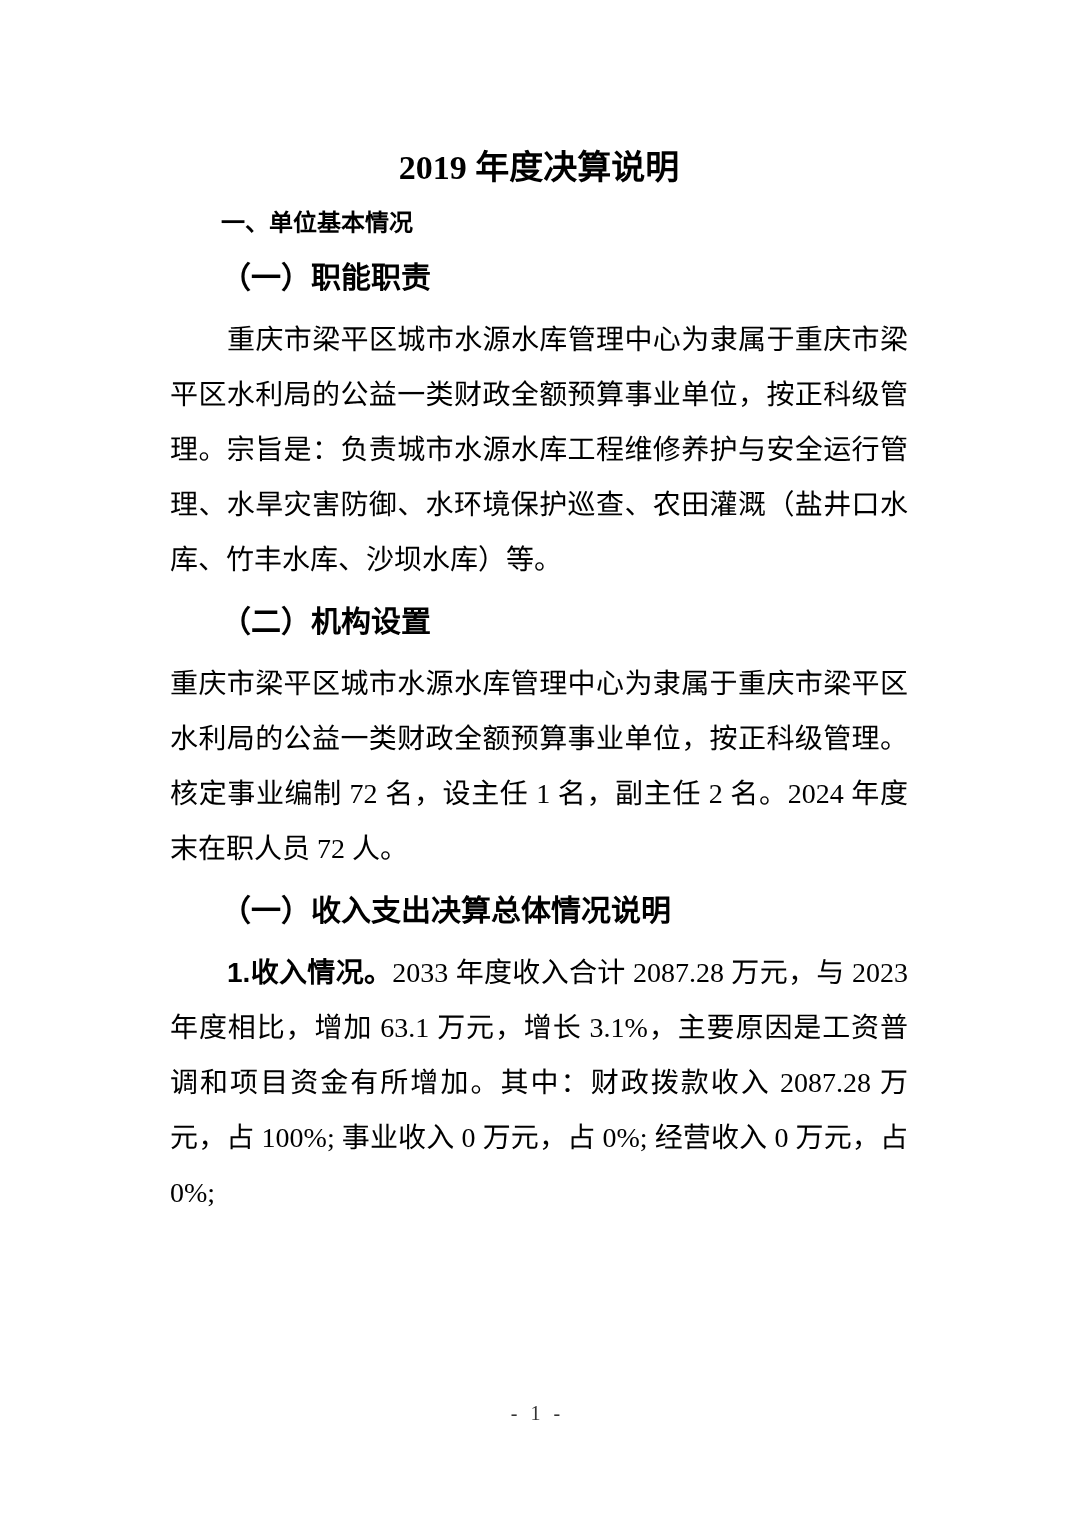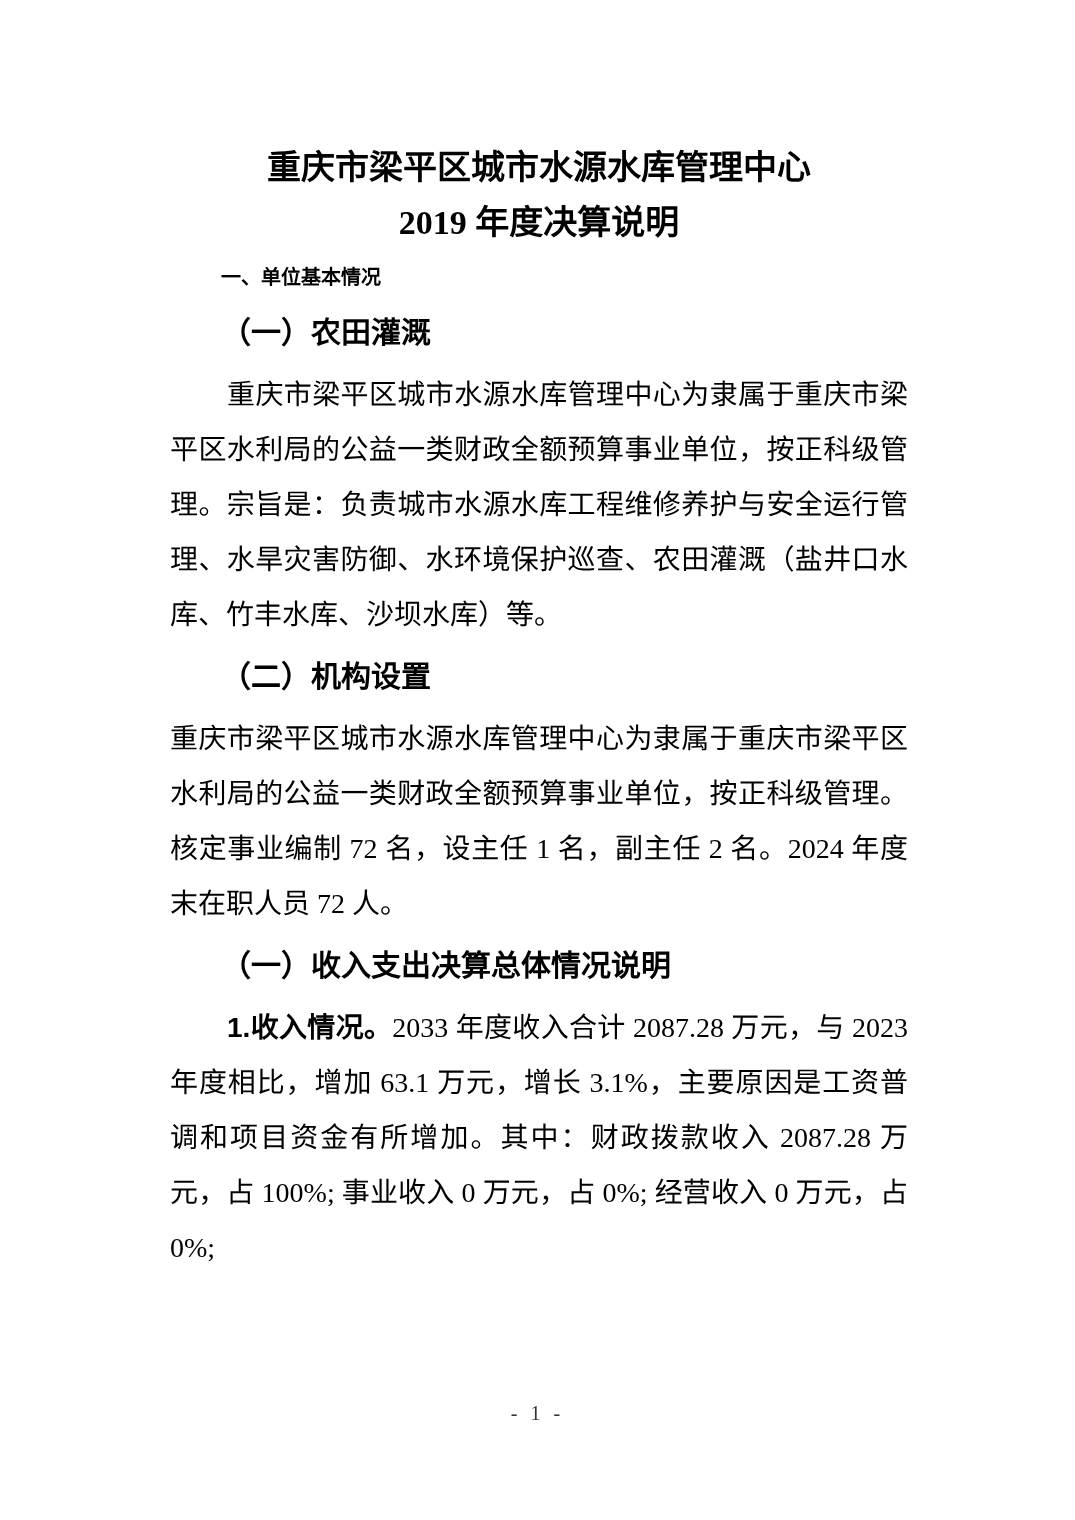--- a/index.html
+++ b/index.html
@@ -22,21 +22,21 @@
   .doc-title {
     margin: 0;
     font-size: 34px;
     font-weight: bold;
     text-align: center;
     line-height: 55px;
     font-family: "Liberation Serif", "DejaVu Serif", serif;
   }
   .h-hei {
     margin: 0;
-    font-size: 20px;
+    font-size: 24px;
     font-weight: bold;
     line-height: 55px;
     text-indent: 58px;
     font-family: "Liberation Sans", "DejaVu Sans", sans-serif;
   }
   .h-kai {
     margin: 0;
     font-size: 30px;
     font-weight: bold;
     line-height: 55px;
@@ -69,27 +69,26 @@
     color: #333333;
     letter-spacing: 4px;
     font-family: "Liberation Serif", "DejaVu Serif", serif;
   }
 </style>
 </head>
 <body>
 
 <div class="page">
 
-  <h1 class="doc-title">重庆市梁平区城市水源水库管理中心</h1>
 
   <h1 class="doc-title">2019 年度决算说明</h1>
 
   <h2 class="h-hei">一、单位基本情况</h2>
 
-  <h3 class="h-kai">（一）农田灌溉</h3>
+  <h3 class="h-kai">（一）职能职责</h3>
 
   <p class="body-p">重庆市梁平区城市水源水库管理中心为隶属于重庆市梁平区水利局的公益一类财政全额预算事业单位，按正科级管理。宗旨是：负责城市水源水库工程维修养护与安全运行管理、水旱灾害防御、水环境保护巡查、农田灌溉（盐井口水库、竹丰水库、沙坝水库）等。</p>
 
   <h3 class="h-kai">（二）机构设置</h3>
 
   <p class="body-p no-indent">重庆市梁平区城市水源水库管理中心为隶属于重庆市梁平区水利局的公益一类财政全额预算事业单位，按正科级管理。核定事业编制 72 名，设主任 1 名，副主任 2 名。2024 年度末在职人员 72 人。</p>
 
 
   <h3 class="h-kai">（一）收入支出决算总体情况说明</h3>
 

